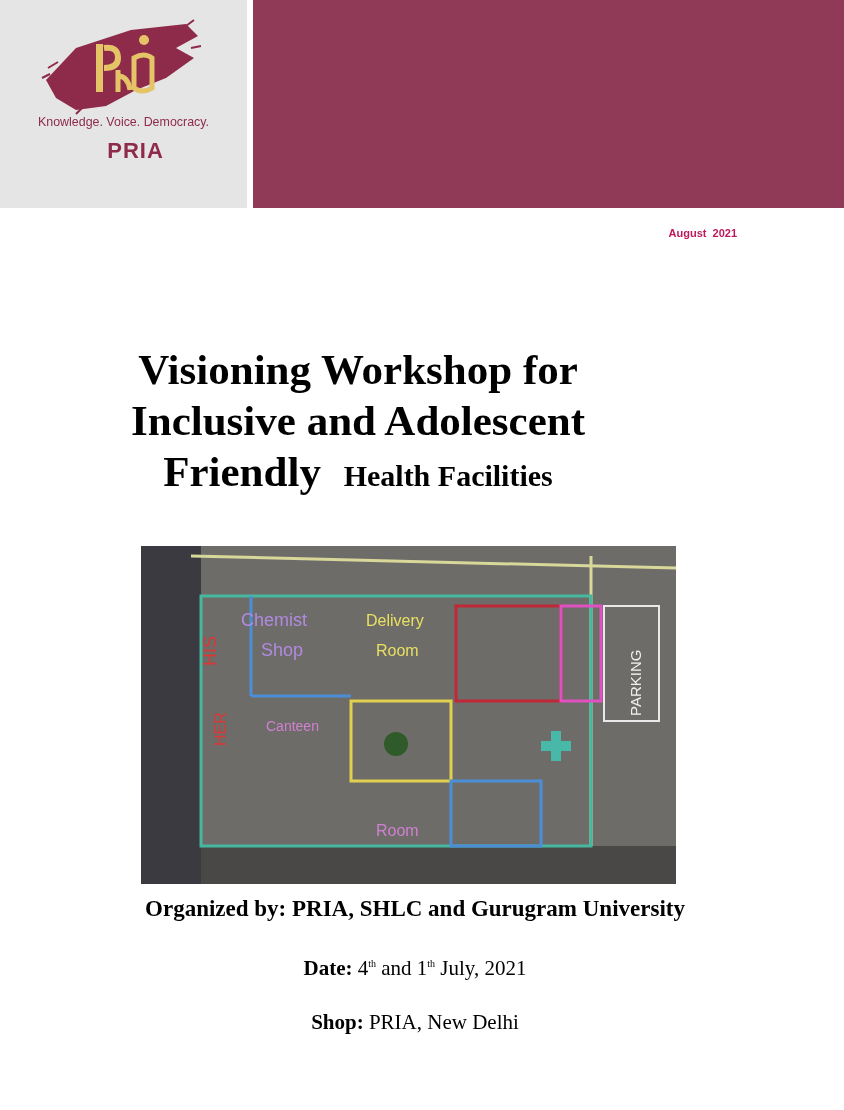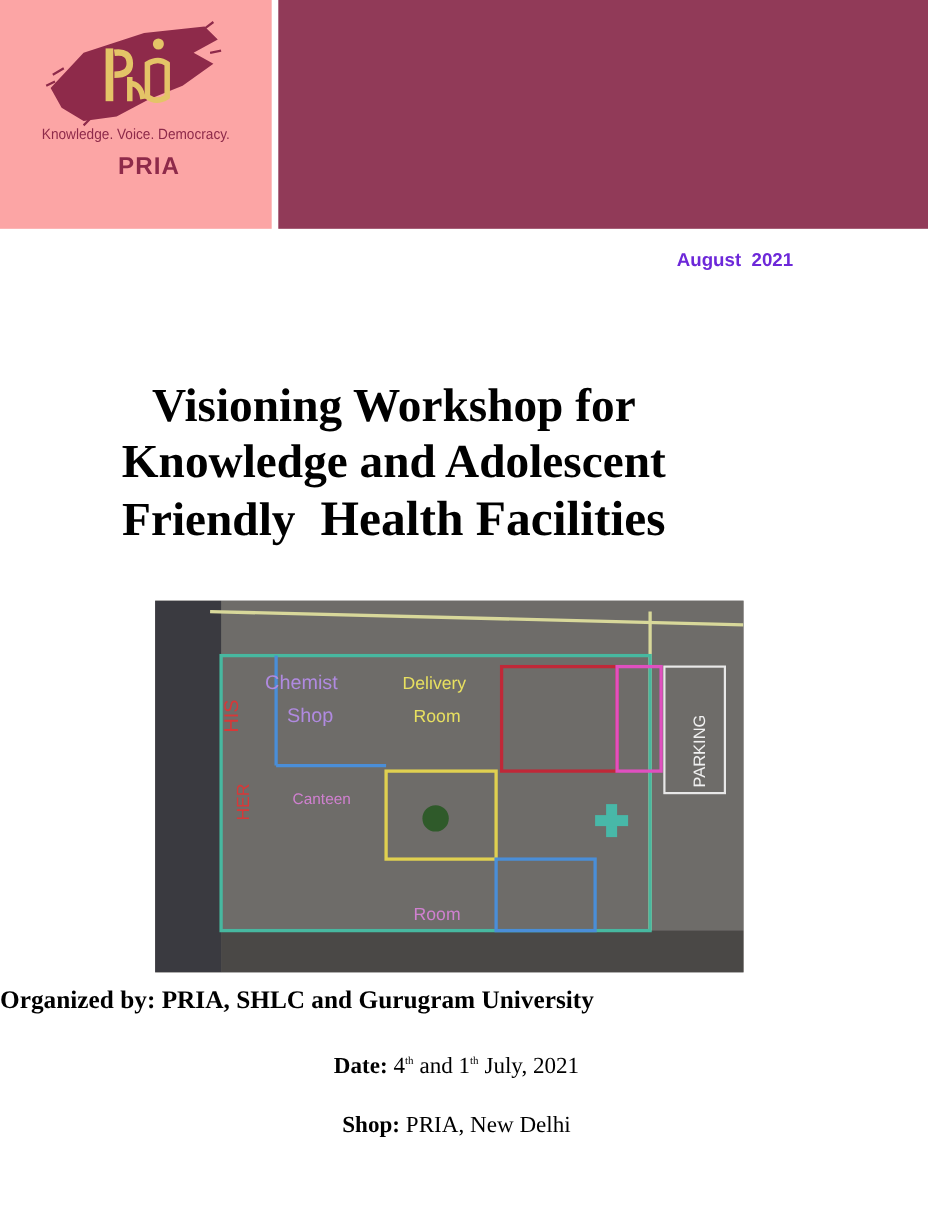--- a/index.html
+++ b/index.html
@@ -1,26 +1,26 @@
 <!DOCTYPE html>
 <html><head>
 <meta charset="utf-8">
 <style>
   html, body { margin:0; padding:0; background:#ffffff; }
   body { width:844px; height:1110px; position:relative; overflow:hidden; font-family:"Liberation Serif", serif; }
-  .gold-panel { position:absolute; left:0; top:0; width:247px; height:208px; background:#fca5a5; }
+  .gold-panel { position:absolute; left:0; top:0; width:247px; height:208px; background:#e5e5e5; }
   .maroon-panel { position:absolute; left:253px; top:0; width:591px; height:208px; background:#913a58; }
   .logo-mark { position:absolute; left:36px; top:18px; width:170px; height:100px; }
   .tagline { position:absolute; left:0; width:247px; top:114px; text-align:center; font-family:"Liberation Sans", sans-serif; font-size:13.5px; color:#8e2a4a; transform:scaleX(0.92); }
   .brand { position:absolute; left:0; width:247px; top:138px; text-align:center; font-family:"Liberation Sans", sans-serif; font-weight:bold; font-size:22px; color:#8e2a4a; letter-spacing:1px;padding-left:12px; }
-  .date-label { position:absolute; right:123px; top:227px; font-family:"Liberation Sans", sans-serif; font-weight:bold; font-size:17px; color:#6d28d9; white-space:pre; }
+  .date-label { position:absolute; right:107px; top:227px; font-family:"Liberation Sans", sans-serif; font-weight:bold; font-size:11px; color:#be185d; white-space:pre; }
   .title { position:absolute; left:0; width:716px; top:344px; text-align:center; font-weight:bold; color:#000; font-size:43px; line-height:51px; }
-  .title .small { font-size:45px;margin-left:12px; }
+  .title .small { font-size:30px;margin-left:12px; }
   .photo { position:absolute; left:141px; top:546px; width:535px; height:338px; background:#6b6966; overflow:hidden; }
-  .organized { position:absolute; left:0; width:830px; top:896px; font-weight:bold; font-size:23px; color:#000; }
+  .organized { position:absolute; left:0; width:830px; top:896px; text-align:center; font-weight:bold; font-size:23px; color:#000; }
   .dateline, .venue { position:absolute; left:0; width:830px; text-align:center; font-size:21px; color:#000; }
   .dateline { top:956px; }
   .venue { top:1010px; }
   .dateline sup { font-size:10px; }
   b { font-weight:bold; }
 </style>
 </head>
 <body>
 
 <div class="gold-panel">
@@ -36,21 +36,21 @@
   <div class="tagline">Knowledge. Voice. Democracy.</div>
   <div class="brand">PRIA</div>
 </div>
 
 <div class="maroon-panel"></div>
 
 <div class="date-label">August  2021</div>
 
 <div class="title">
   <div>Visioning Workshop for</div>
-  <div>Knowledge and Adolescent</div>
+  <div>Inclusive and Adolescent</div>
   <div>
     <span>Friendly</span>
     <span class="small">Health Facilities</span>
   </div>
 </div>
 
 <div class="photo">
   <svg width="535" height="338" viewBox="0 0 535 338">
     <rect width="535" height="338" fill="#6e6c69"></rect>
     <rect x="0" y="0" width="60" height="338" fill="#3a3a40"></rect>

